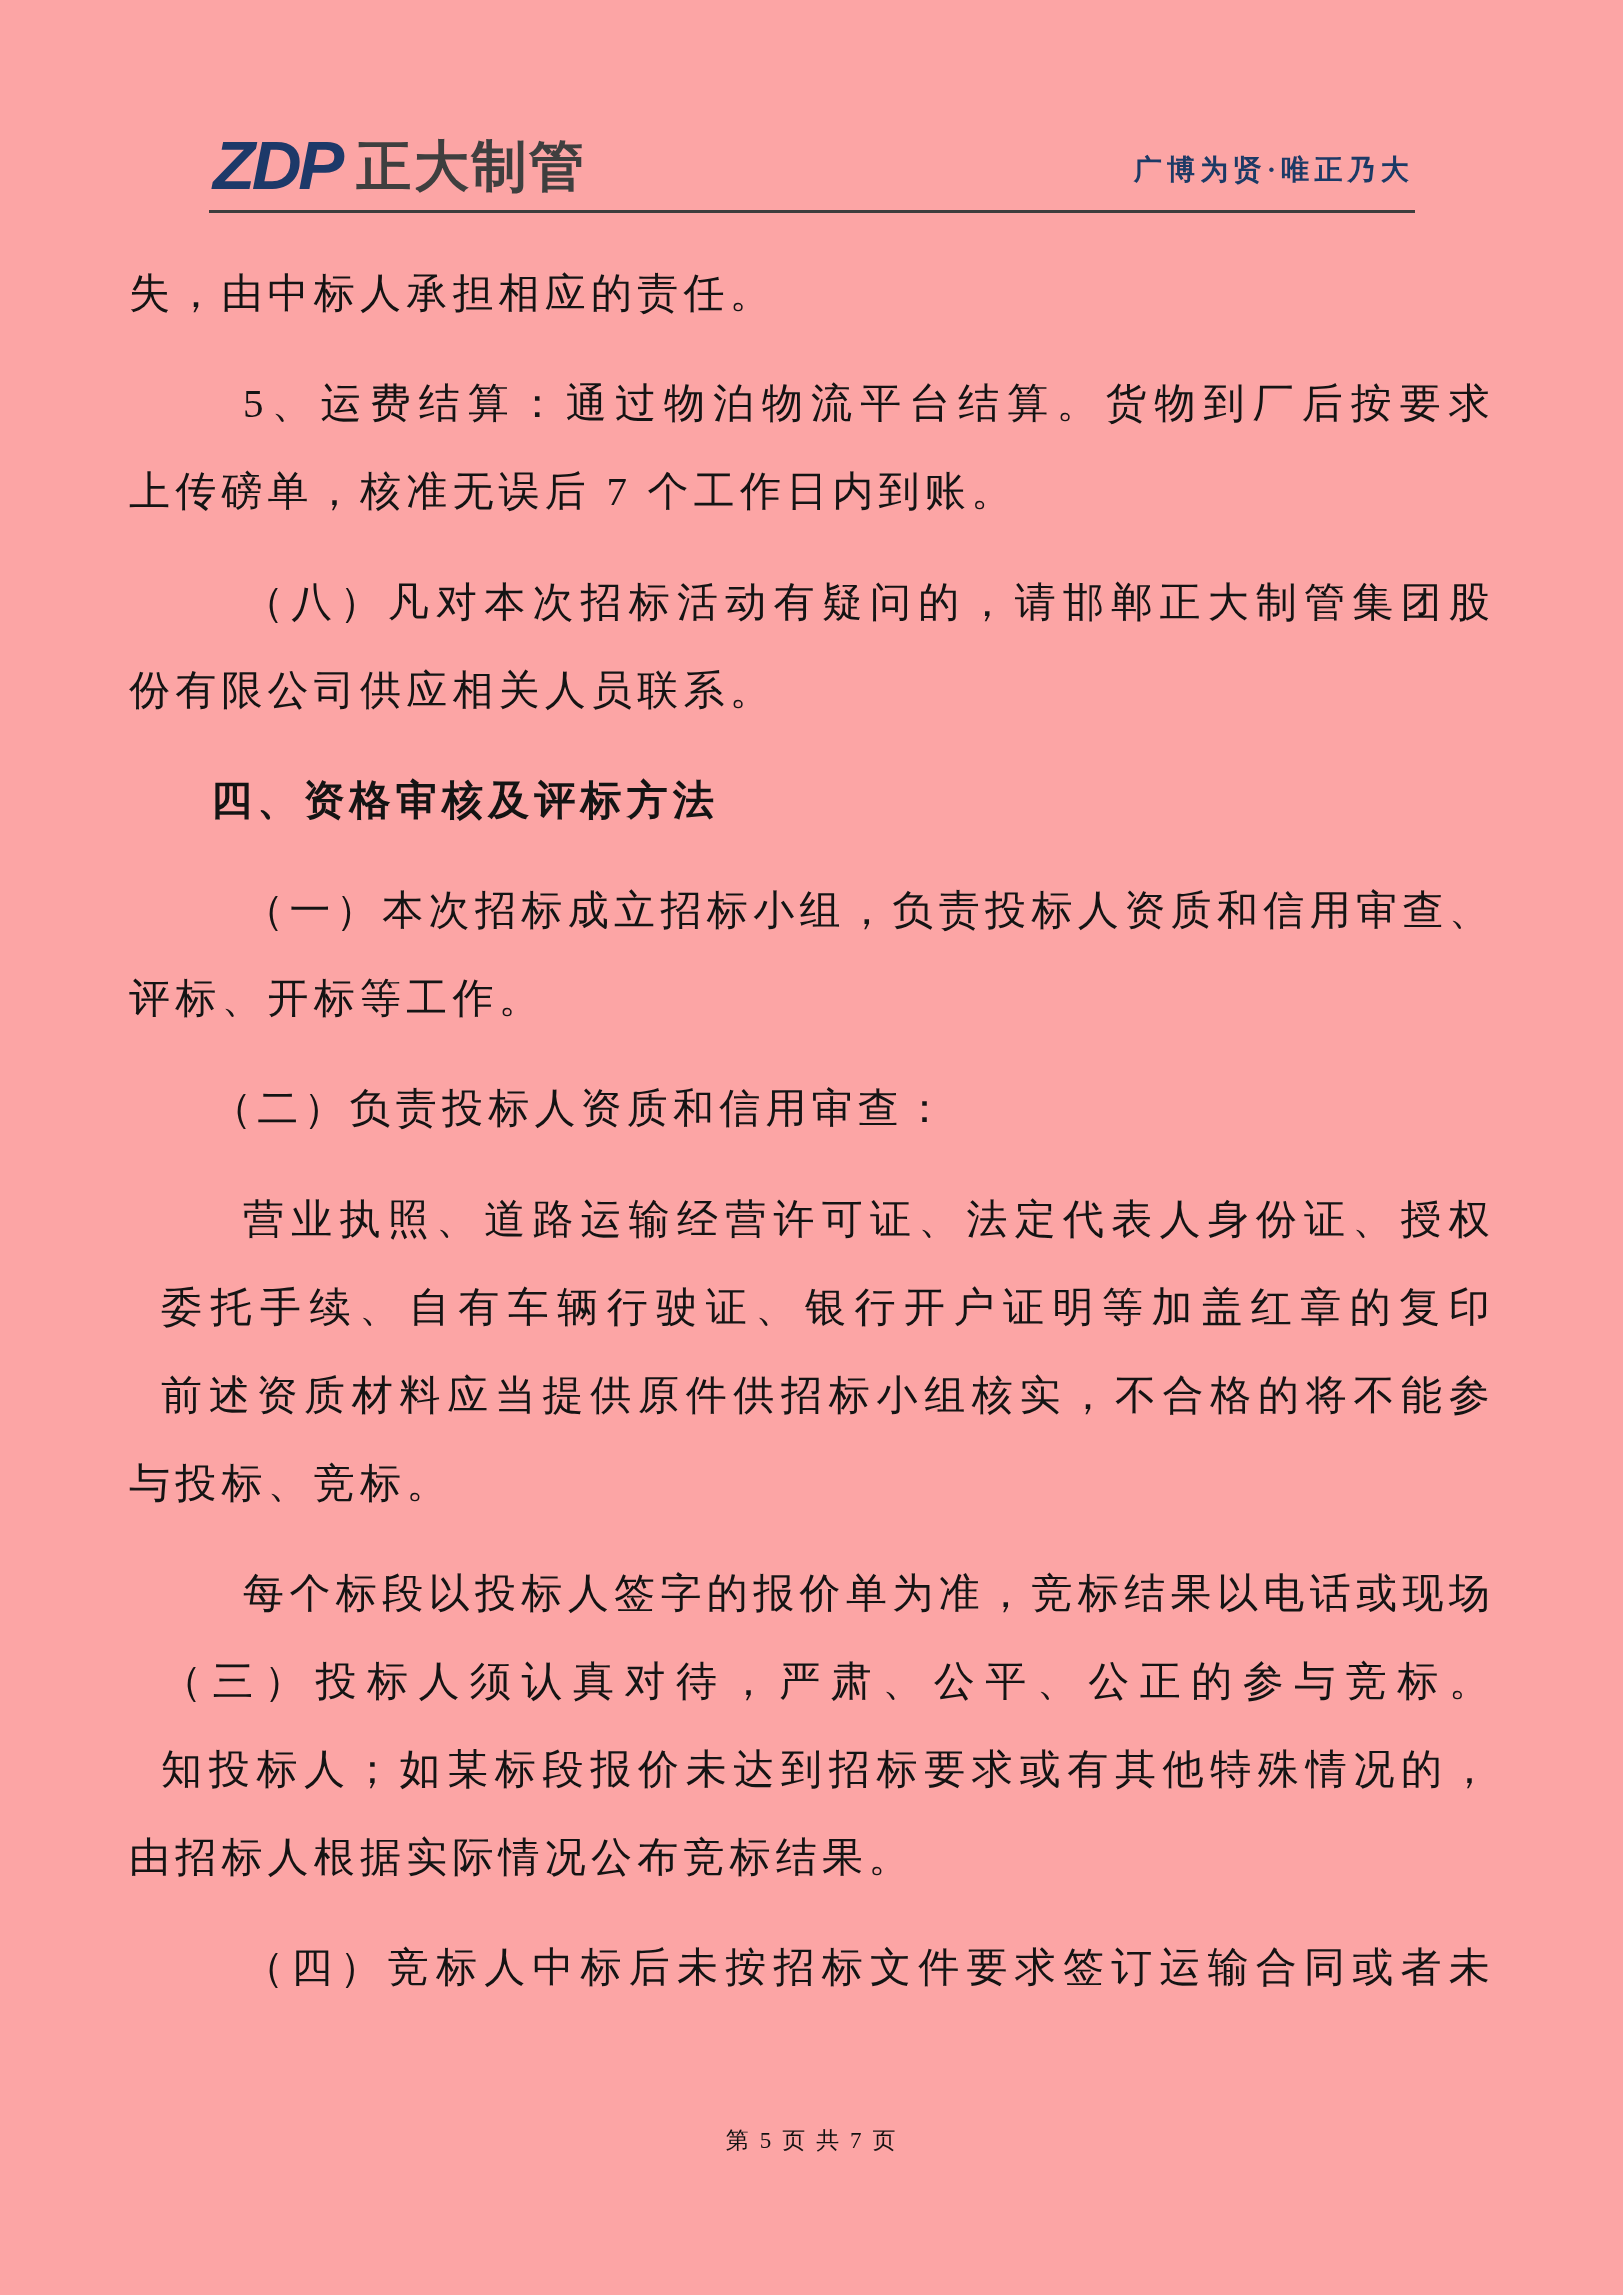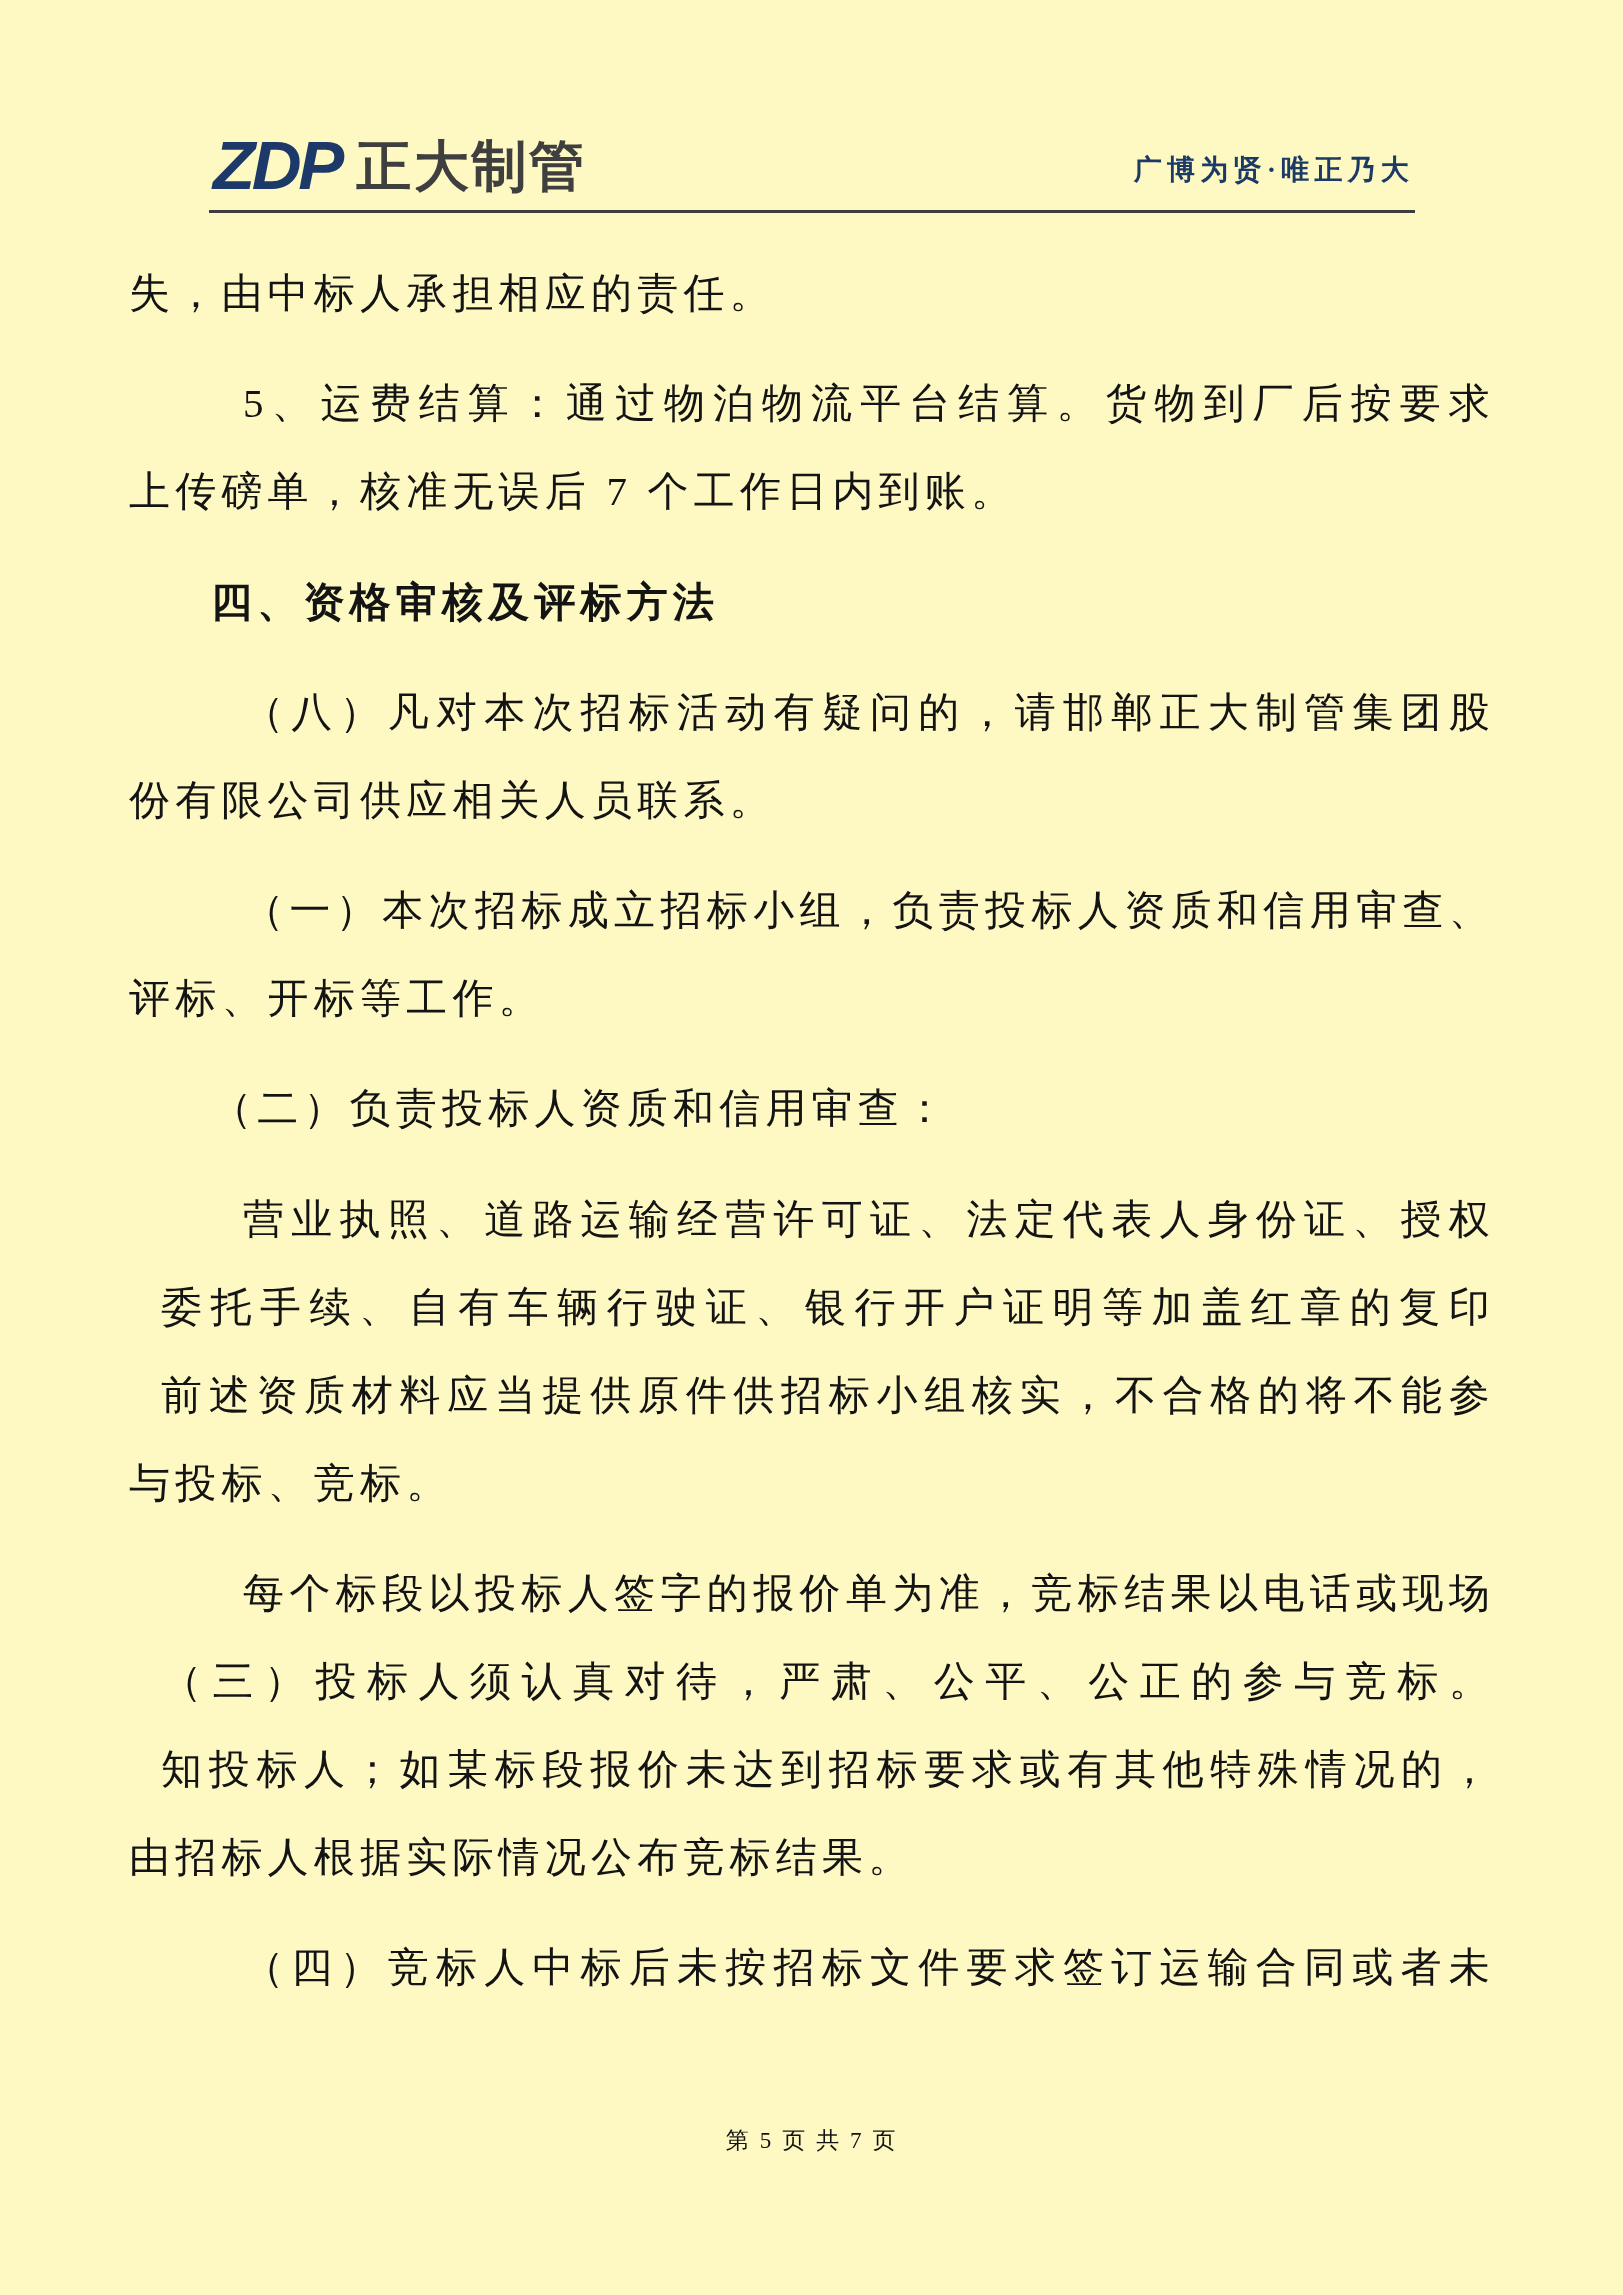--- a/index.html
+++ b/index.html
@@ -1,20 +1,20 @@
 <!DOCTYPE html>
 <html style="font-size:13.7px"><head>
 <meta charset="utf-8">
 <style>
   html,body { margin:0; padding:0; background:#888; }
   .page {
     position:relative;
     width:1624px; height:2295px;
     margin:0 auto;
-    background:#fef9c3;
+    background:#fca5a5;
     font-family:"Liberation Serif","DejaVu Serif",serif;
     overflow:hidden;
   }
 
   
   .header { position:absolute; top:0; left:0; right:0; height:215px; }
   .logo {
     position:absolute; left:213px; top:131px;
     display:flex; align-items:center; white-space:nowrap;
   }
@@ -94,26 +94,26 @@
   </div>
 
   <div class="content" style="color: rgb(20, 20, 20);">
       <div class="para">
         <div class="line">失，由中标人承担相应的责任。</div>
       </div>
       <div class="para indent-first">
         <div class="line fill">5、运费结算：通过物泊物流平台结算。货物到厂后按要求</div>
         <div class="line">上传磅单，核准无误后 7 个工作日内到账。</div>
       </div>
-      <div class="para indent-first heading">
-        <div class="line">四、资格审核及评标方法</div>
-      </div>
       <div class="para indent-first">
         <div class="line fill">（八）凡对本次招标活动有疑问的，请邯郸正大制管集团股</div>
         <div class="line">份有限公司供应相关人员联系。</div>
+      </div>
+      <div class="para indent-first heading">
+        <div class="line">四、资格审核及评标方法</div>
       </div>
       <div class="para indent-first">
         <div class="line fill">（一）本次招标成立招标小组，负责投标人资质和信用审查、</div>
         <div class="line">评标、开标等工作。</div>
       </div>
       <div class="para indent-first">
         <div class="line">（二）负责投标人资质和信用审查：</div>
       </div>
       <div class="para indent-first">
         <div class="line fill">营业执照、道路运输经营许可证、法定代表人身份证、授权</div>

